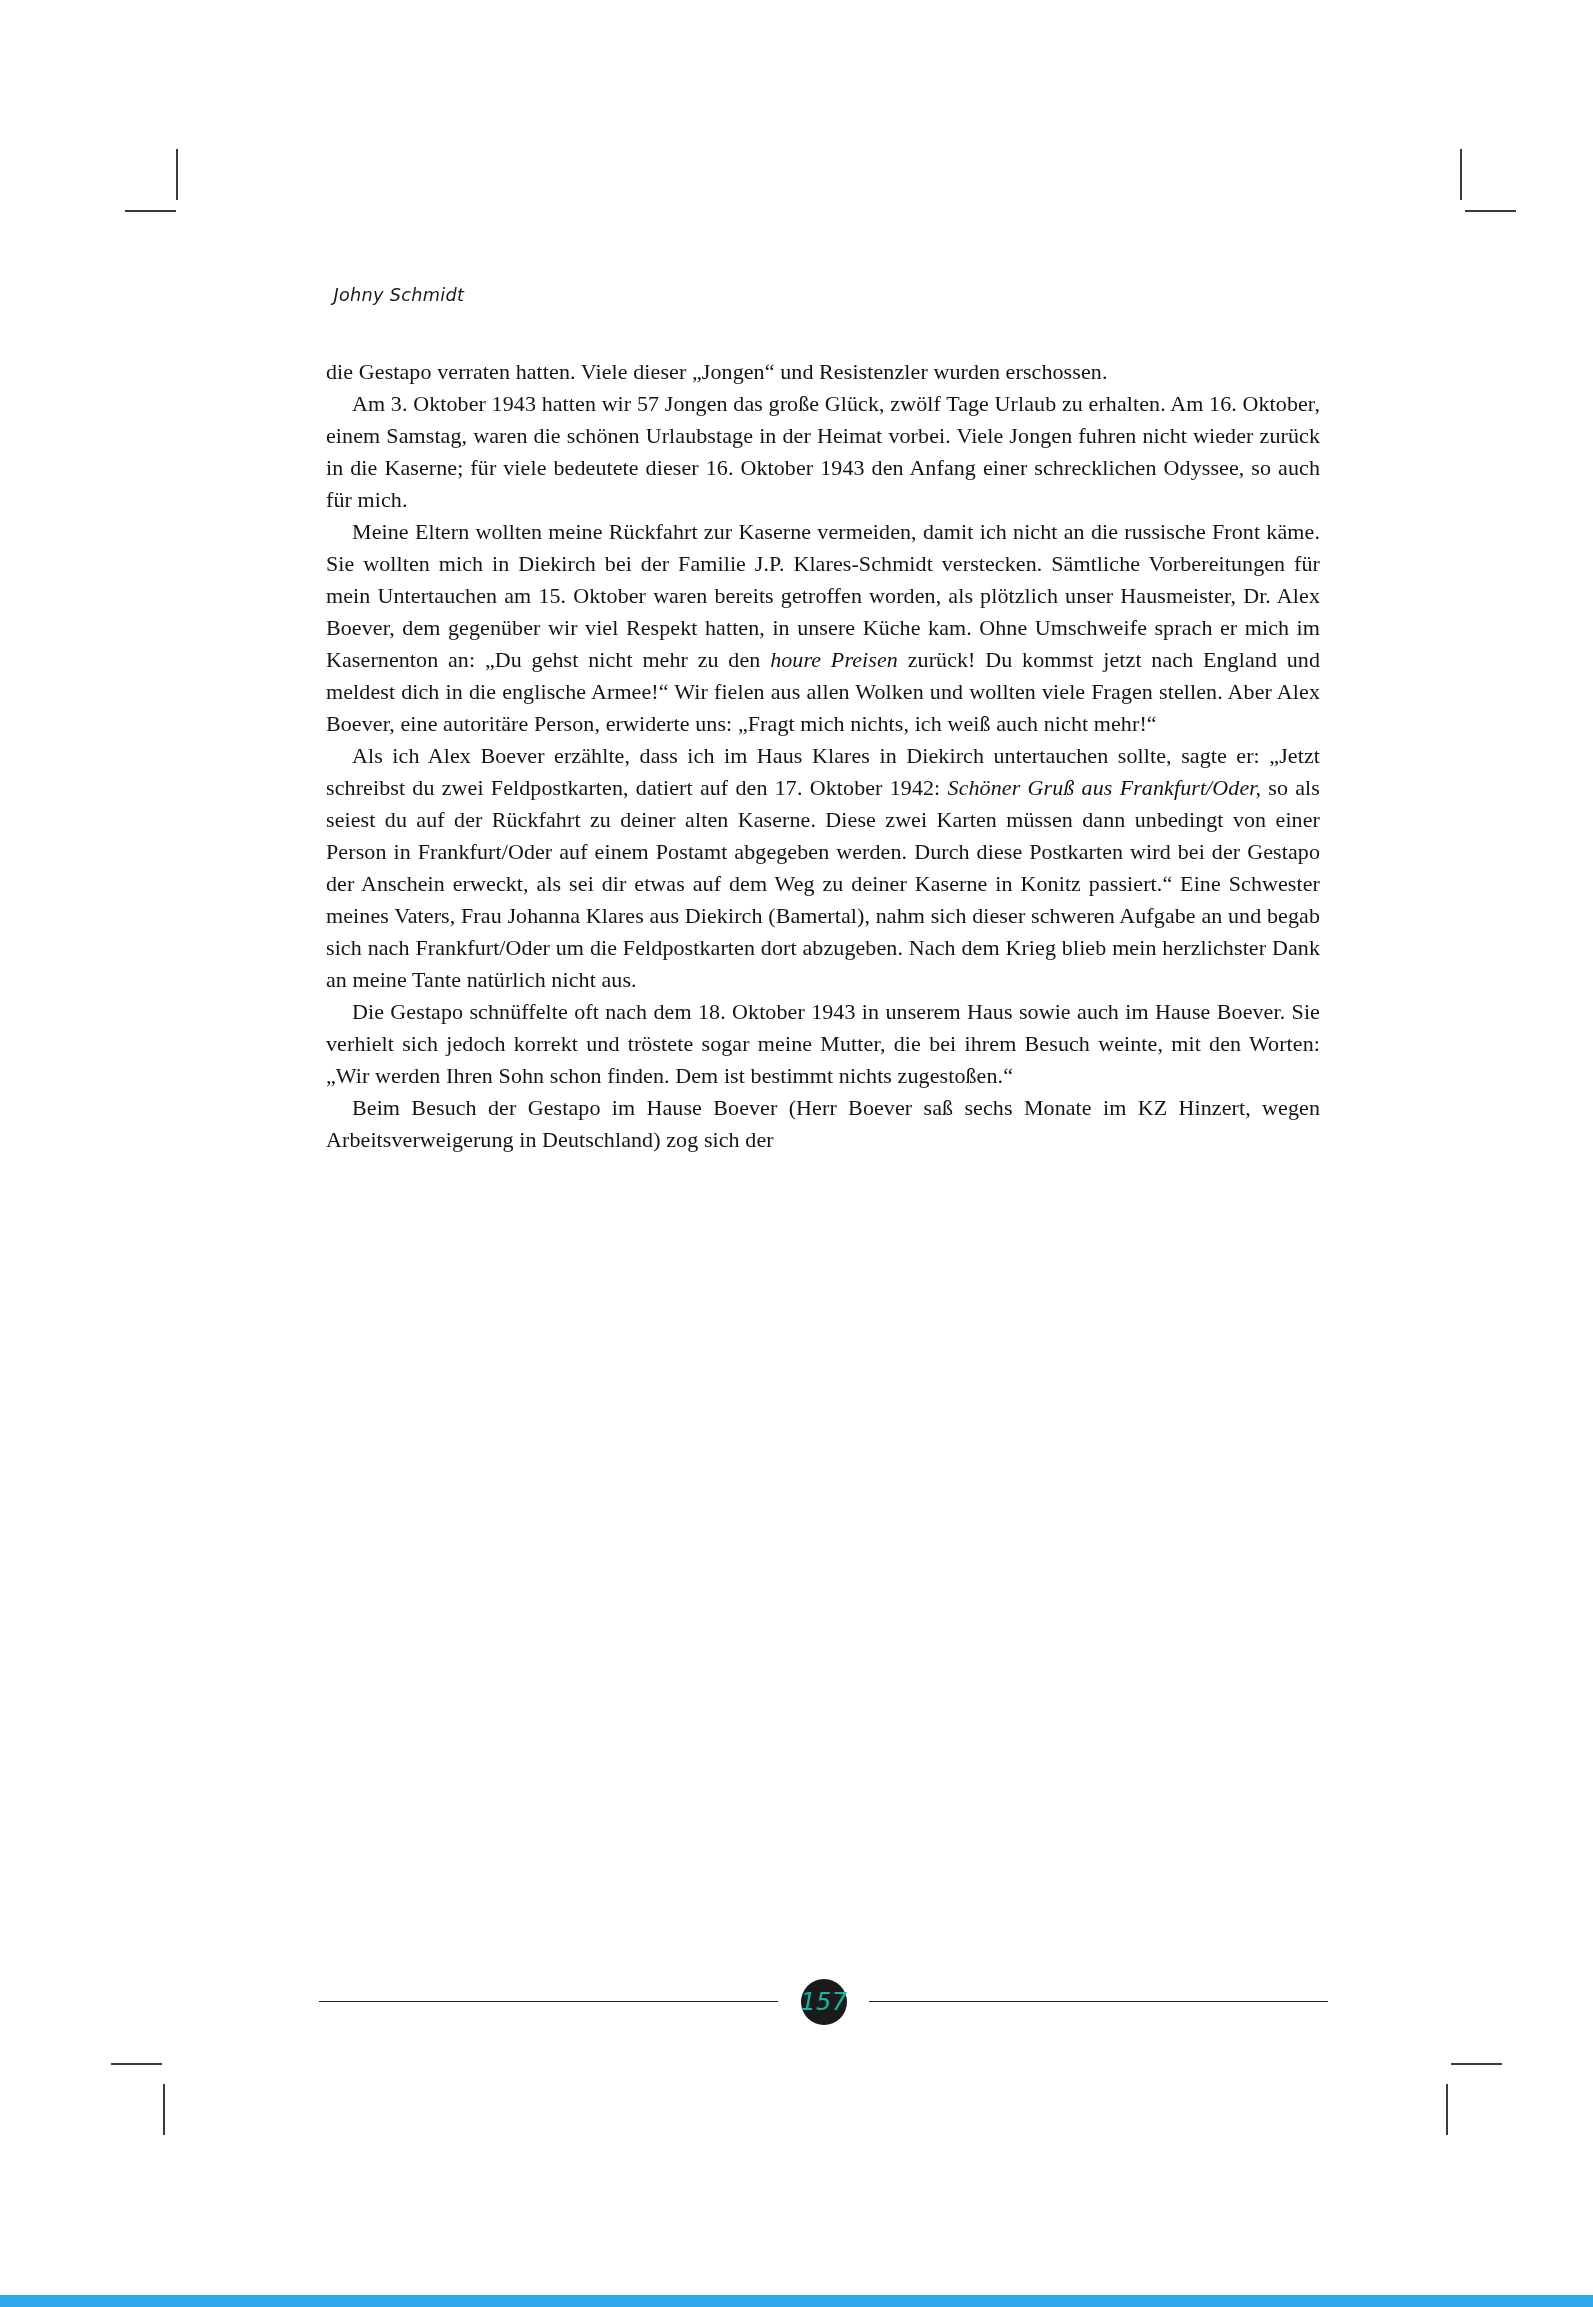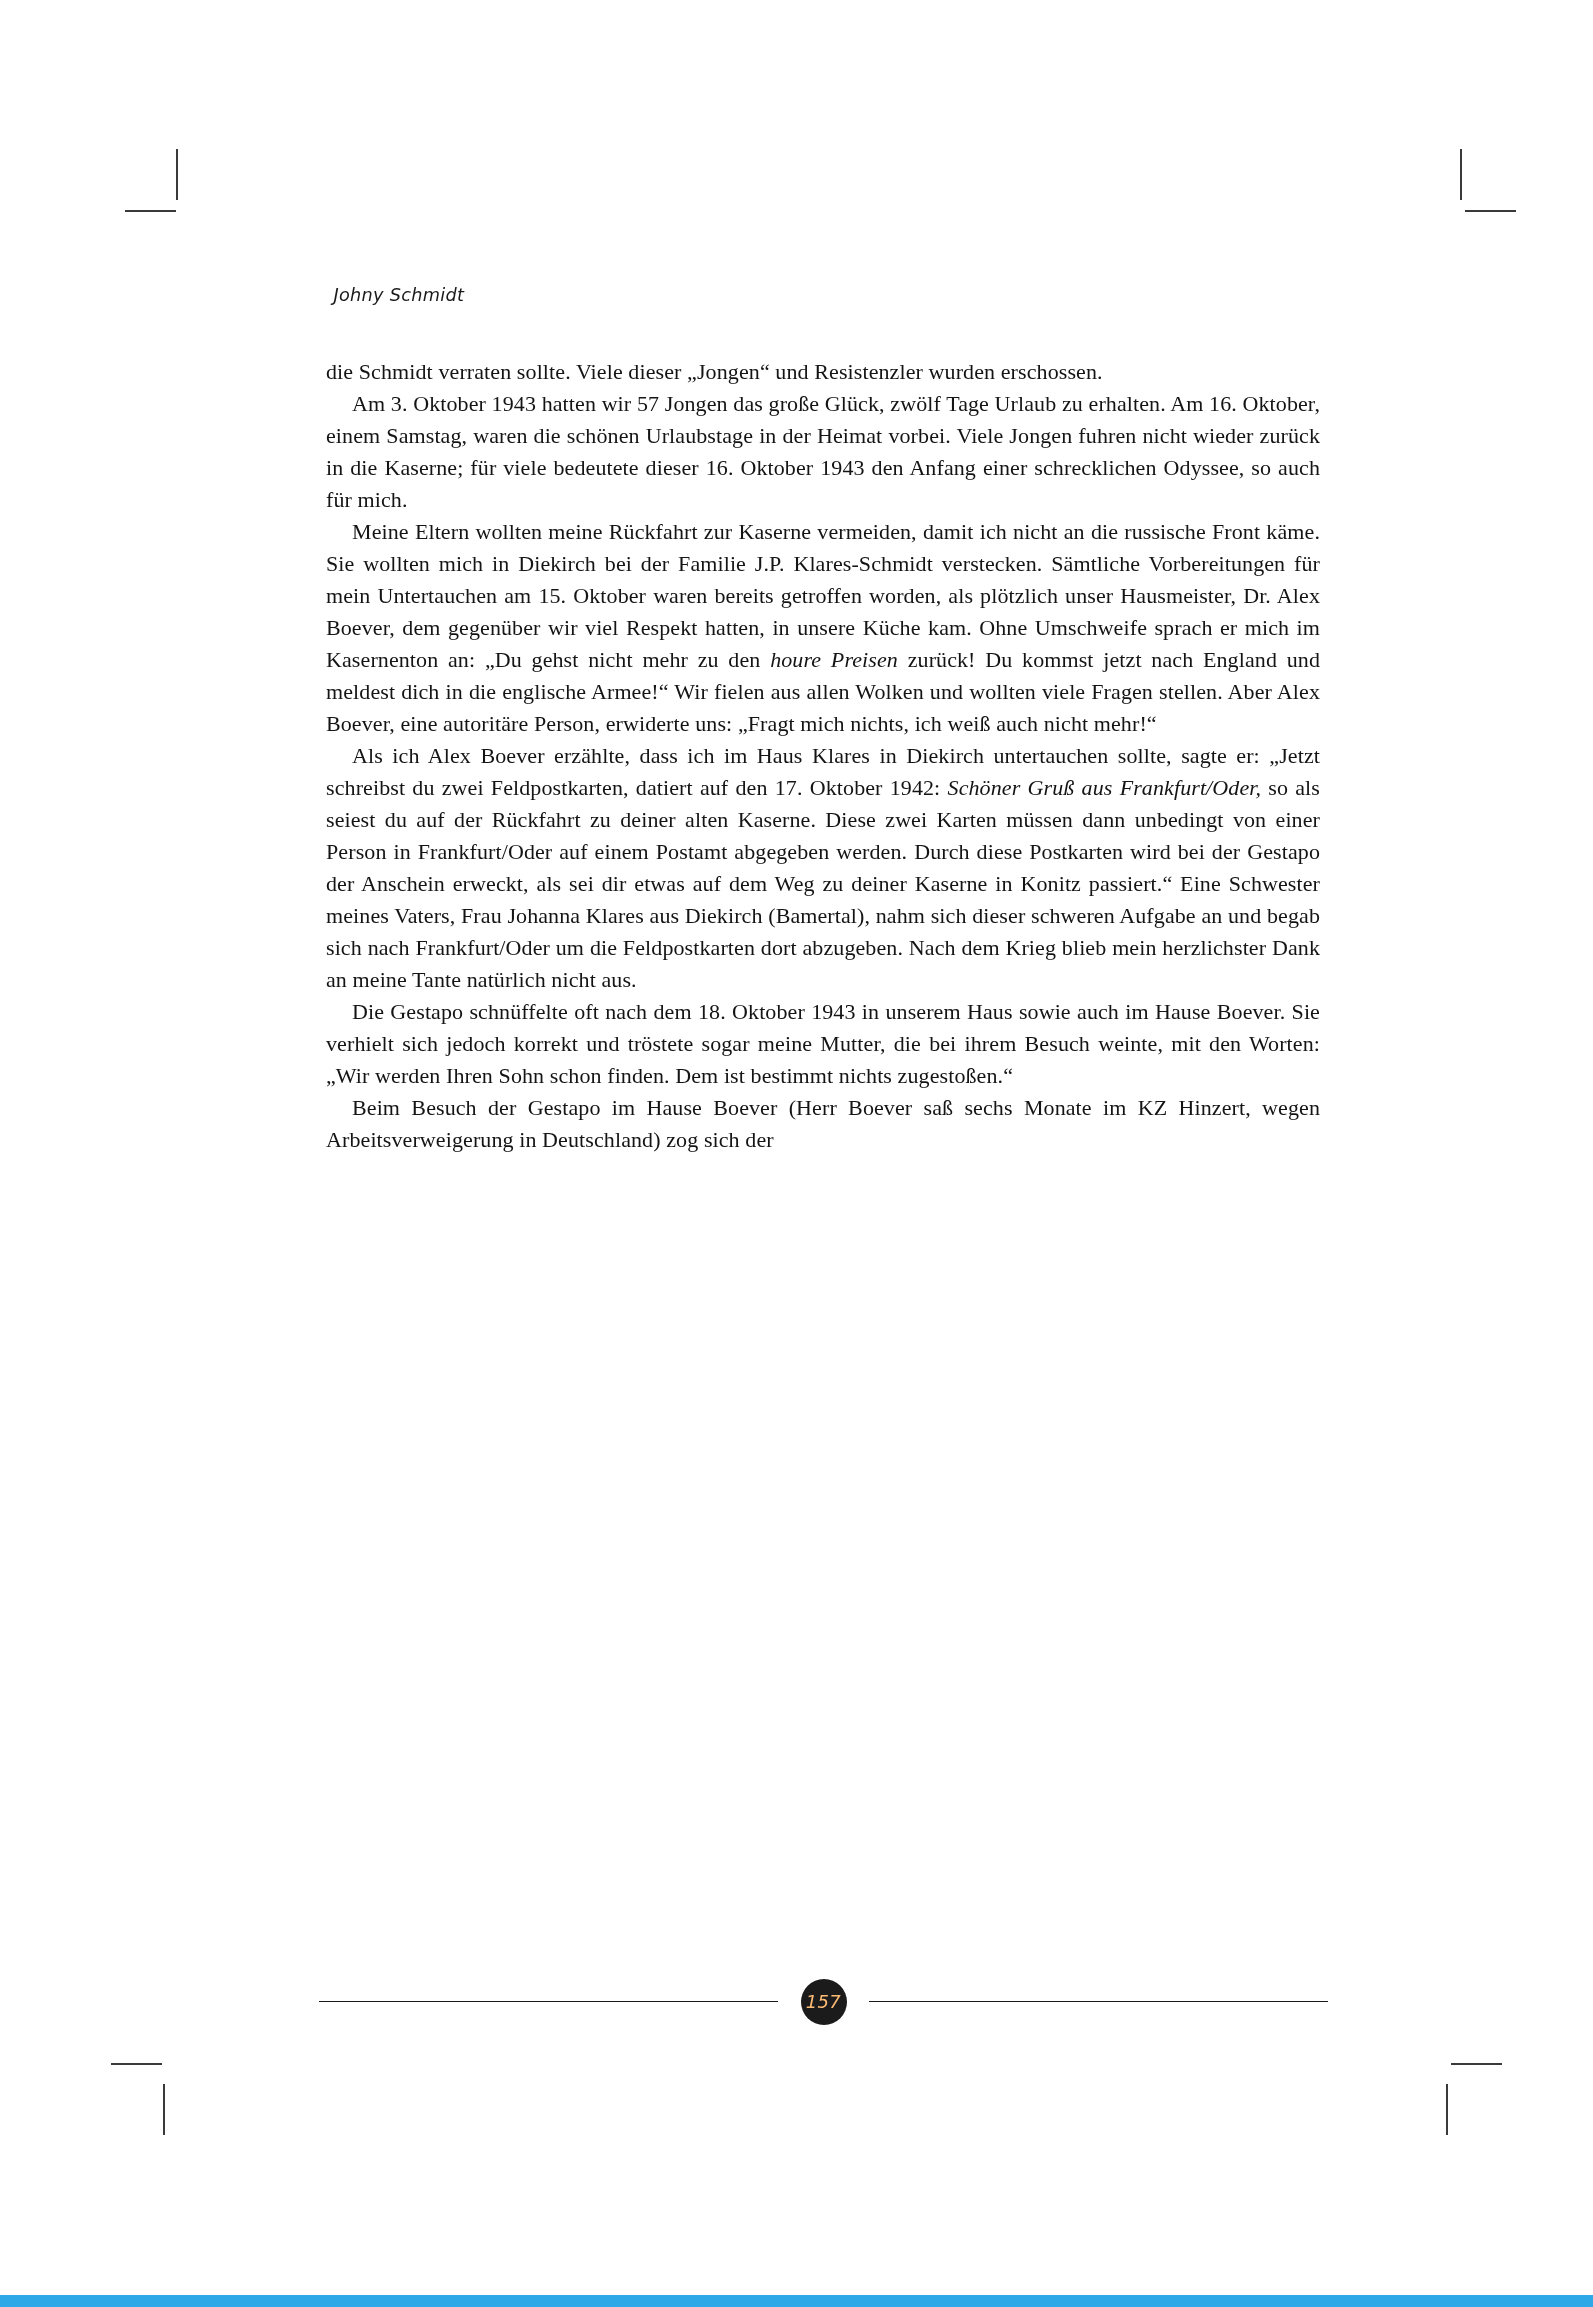--- a/index.html
+++ b/index.html
@@ -135,24 +135,24 @@
   .footer-rule-right { right: 0; width: 459px; }
   .page-number-badge {
     position: absolute;
     left: 50%;
     top: 0;
     transform: translateX(-50%);
     width: 46px;
     height: 46px;
     border-radius: 50%;
     background: #1b1b1b;
-    color: #fdba74;
+    color: #14b8a6;
     font-family: "DejaVu Sans", sans-serif;
     font-style: italic;
-    font-size: 18px;
+    font-size: 24px;
     line-height: 46px;
     text-align: center;
     letter-spacing: 0.3px;
   }
 </style>
 </head>
 <body>
 
 <div class="page-sheet">
 
@@ -165,21 +165,21 @@
   <div class="crop crop-br-v"></div>
   <div class="crop crop-br-h"></div>
 
   <div class="header-band">
     <div class="rule-left"></div>
     <div class="rule-right"></div>
     <div class="running-head"><span>Johny Schmidt</span></div>
   </div>
 
   <div class="textblock" id="body-text">
-      <p>die Schmidt verraten sollte. Viele dieser „Jongen“ und Resistenzler wurden erschossen.</p>
+      <p>die Gestapo verraten hatten. Viele dieser „Jongen“ und Resistenzler wurden erschossen.</p>
       <p class="indent">Am 3. Oktober 1943 hatten wir 57 Jongen das große Glück, zwölf Tage Urlaub zu erhalten. Am 16. Oktober, einem Samstag, waren die schönen Urlaubstage in der Heimat vorbei. Viele Jongen fuhren nicht wieder zurück in die Kaserne; für viele bedeutete dieser 16. Oktober 1943 den Anfang einer schrecklichen Odyssee, so auch für mich.</p>
       <p class="indent">Meine Eltern wollten meine Rückfahrt zur Kaserne vermeiden, damit ich nicht an die russische Front käme. Sie wollten mich in Diekirch bei der Familie J.P. Klares-Schmidt verstecken. Sämtliche Vorbereitungen für mein Untertauchen am 15. Oktober waren bereits getroffen worden, als plötzlich unser Hausmeister, Dr. Alex Boever, dem gegenüber wir viel Respekt hatten, in unsere Küche kam. Ohne Umschweife sprach er mich im Kasernenton an: „Du gehst nicht mehr zu den <em>houre Preisen</em> zurück! Du kommst jetzt nach England und meldest dich in die englische Armee!“ Wir fielen aus allen Wolken und wollten viele Fragen stellen. Aber Alex Boever, eine autoritäre Person, erwiderte uns: „Fragt mich nichts, ich weiß auch nicht mehr!“</p>
       <p class="indent">Als ich Alex Boever erzählte, dass ich im Haus Klares in Diekirch untertauchen sollte, sagte er: „Jetzt schreibst du zwei Feldpostkarten, datiert auf den 17. Oktober 1942: <em>Schöner Gruß aus Frankfurt/Oder,</em> so als seiest du auf der Rückfahrt zu deiner alten Kaserne. Diese zwei Karten müssen dann unbedingt von einer Person in Frankfurt/Oder auf einem Postamt abgegeben werden. Durch diese Postkarten wird bei der Gestapo der Anschein erweckt, als sei dir etwas auf dem Weg zu deiner Kaserne in Konitz passiert.“ Eine Schwester meines Vaters, Frau Johanna Klares aus Diekirch (Bamertal), nahm sich dieser schweren Aufgabe an und begab sich nach Frankfurt/Oder um die Feldpostkarten dort abzugeben. Nach dem Krieg blieb mein herzlichster Dank an meine Tante natürlich nicht aus.</p>
       <p class="indent">Die Gestapo schnüffelte oft nach dem 18. Oktober 1943 in unserem Haus sowie auch im Hause Boever. Sie verhielt sich jedoch korrekt und tröstete sogar meine Mutter, die bei ihrem Besuch weinte, mit den Worten: „Wir werden Ihren Sohn schon finden. Dem ist bestimmt nichts zugestoßen.“</p>
       <p class="indent">Beim Besuch der Gestapo im Hause Boever (Herr Boever saß sechs Monate im KZ Hinzert, wegen Arbeitsverweigerung in Deutschland) zog sich der</p>
     </div>
 
   <div class="footer-band">
     <div class="footer-rule-left"></div>
     <div class="footer-rule-right"></div>

